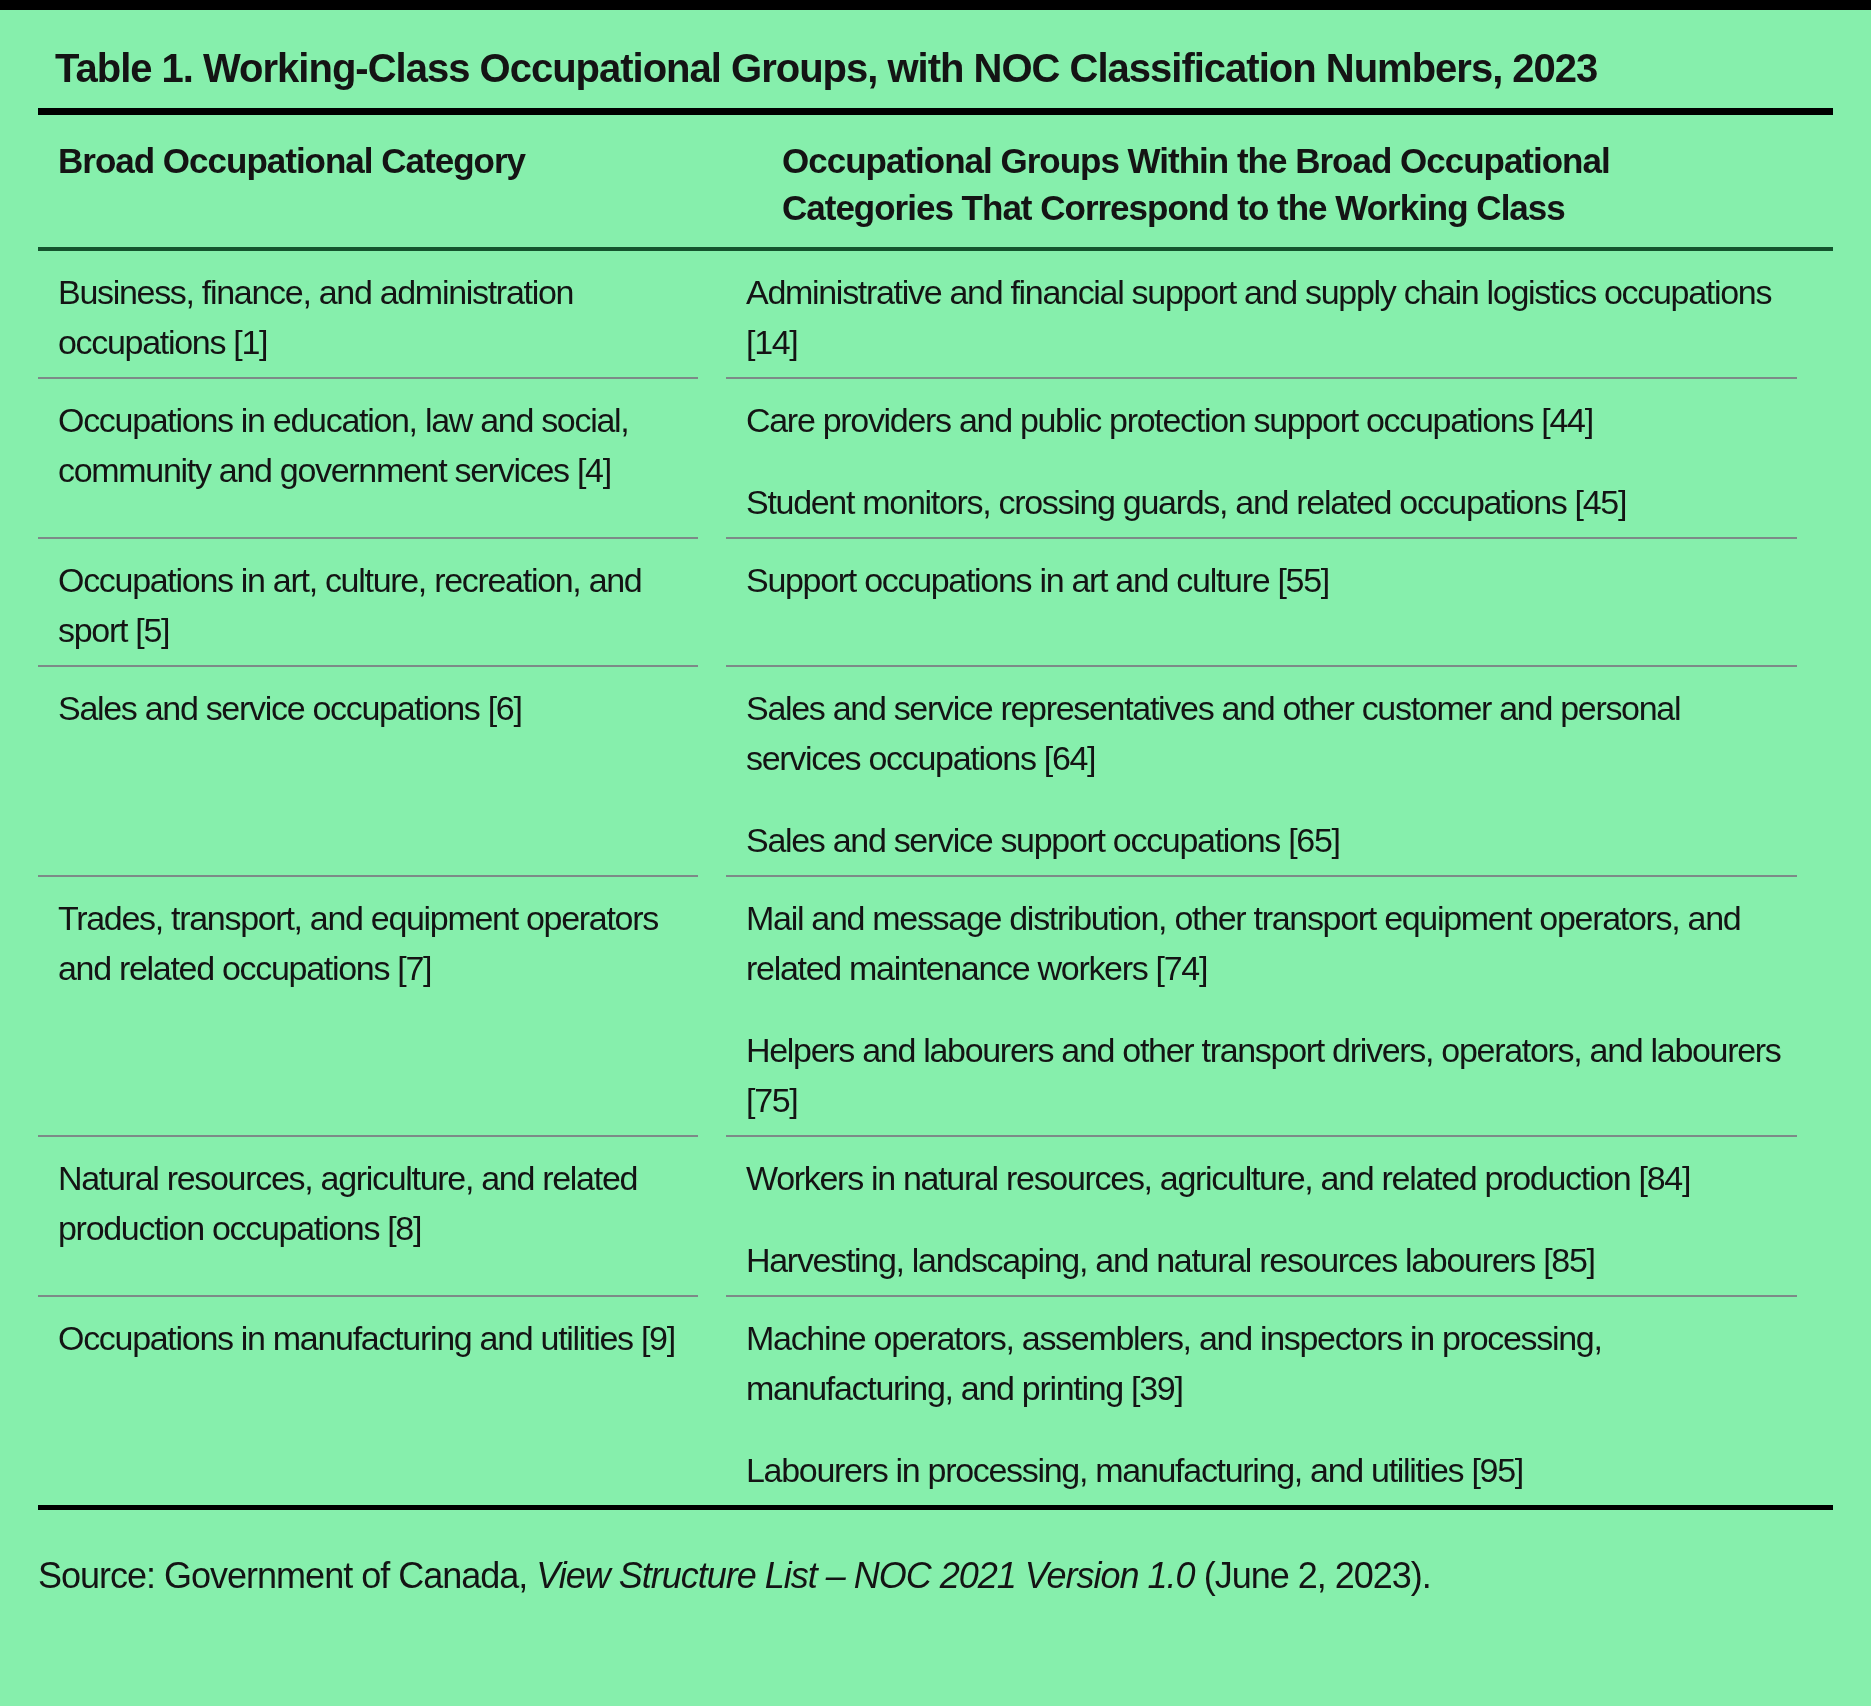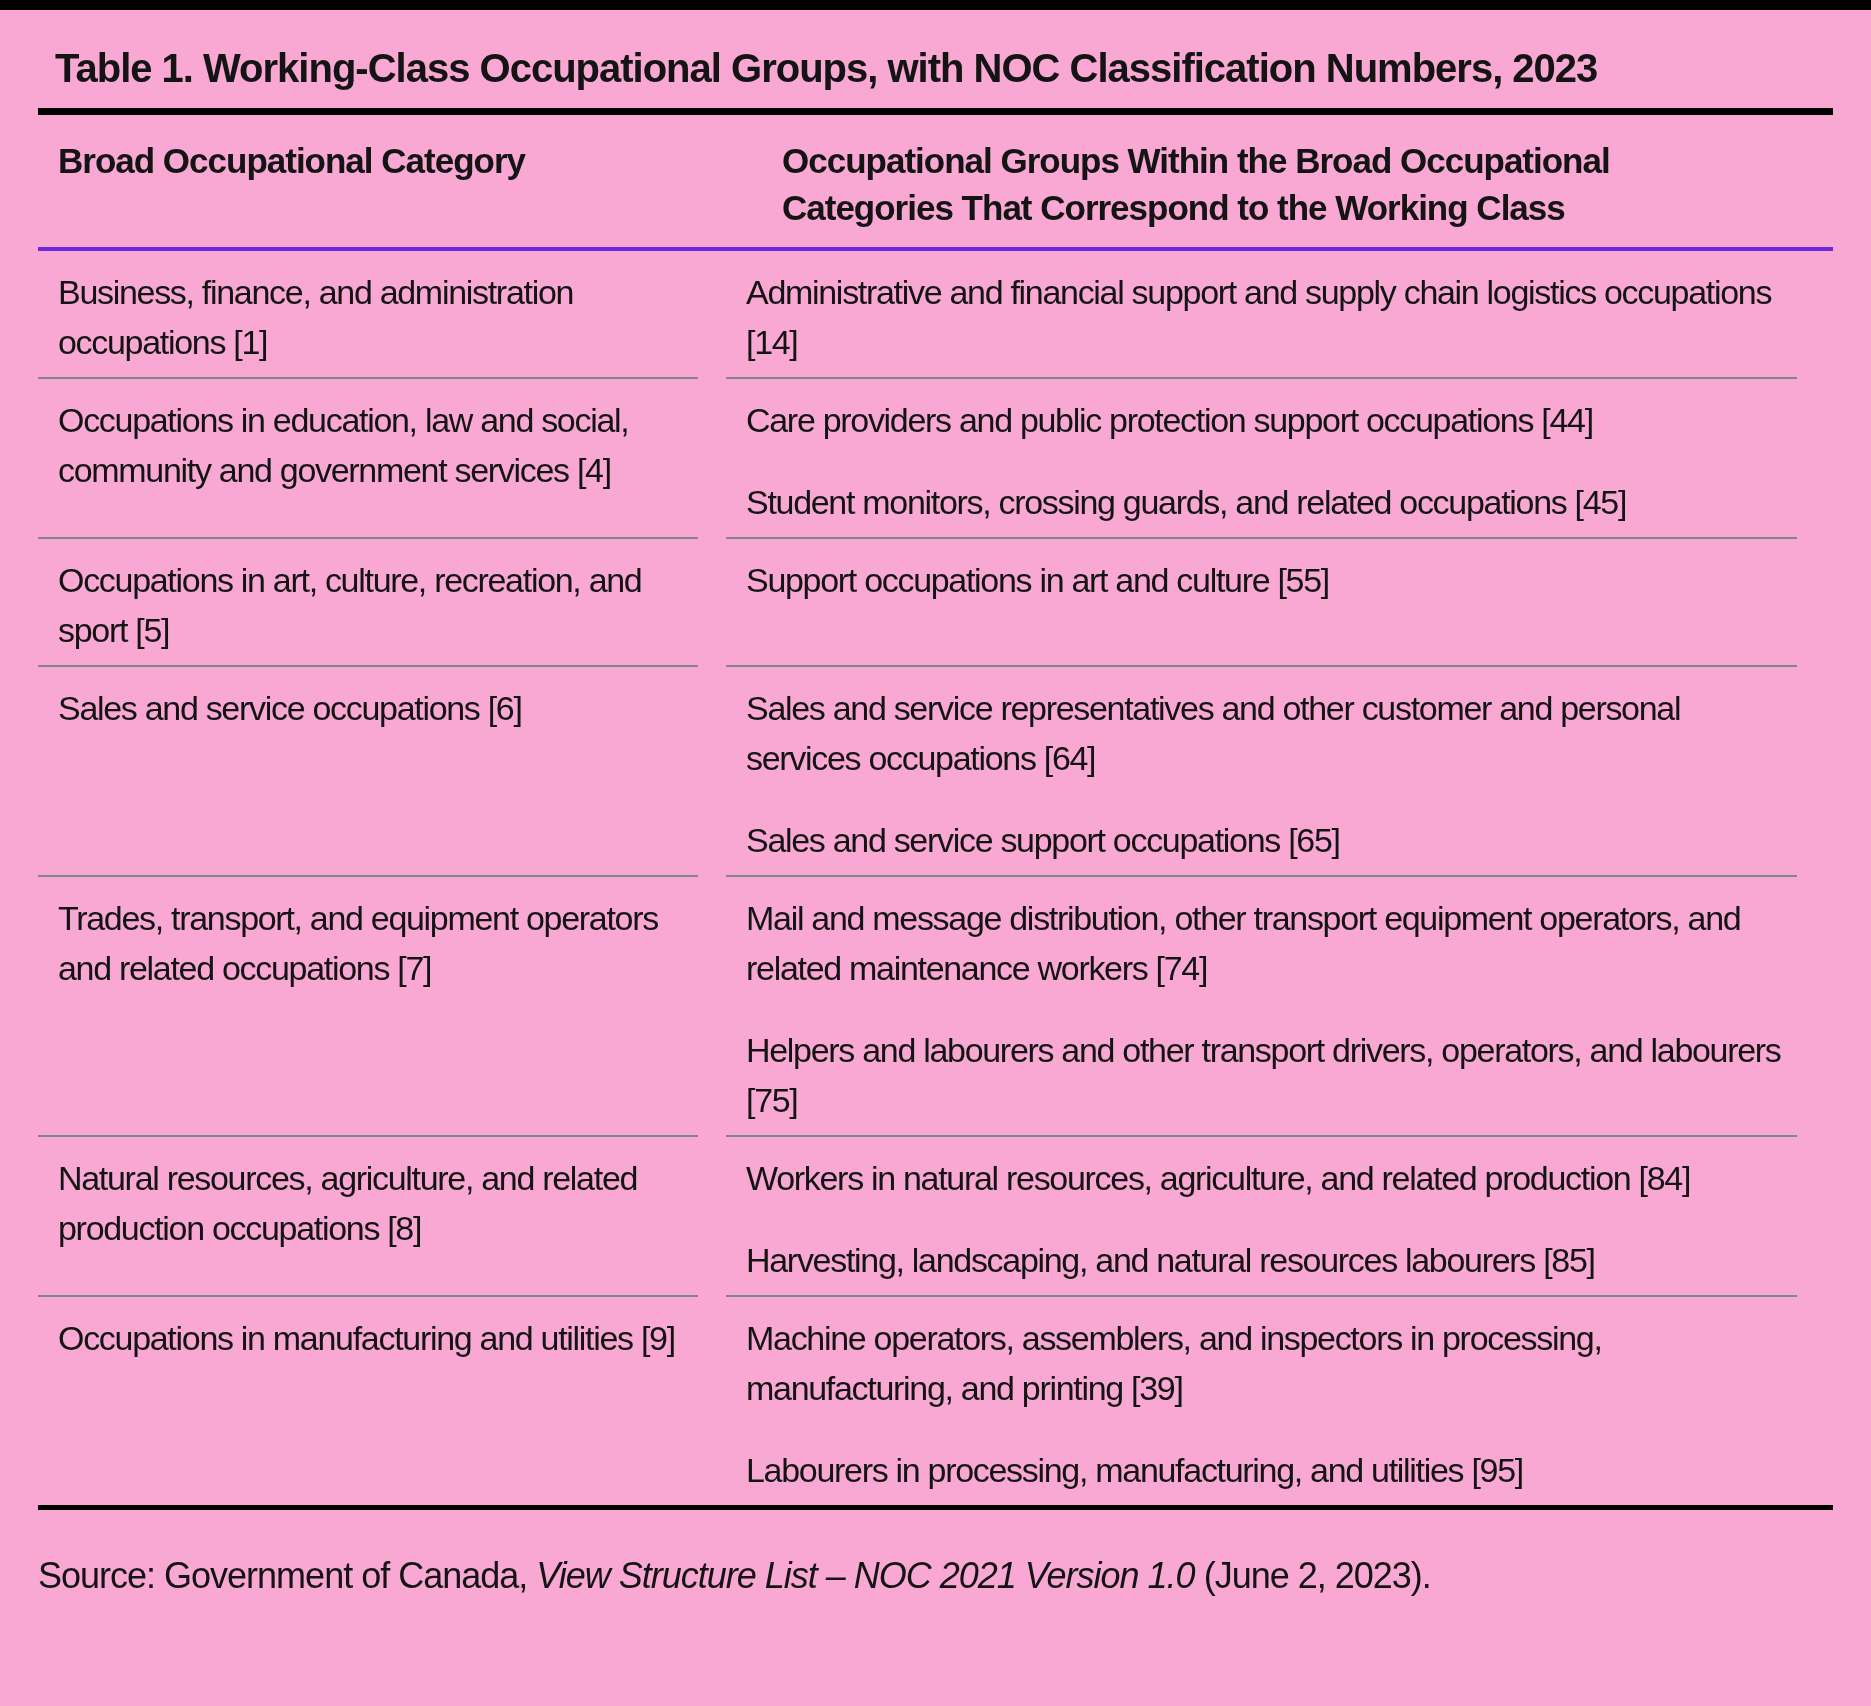--- a/index.html
+++ b/index.html
@@ -1,20 +1,20 @@
 <!DOCTYPE html>
 <html><head>
 <meta charset="utf-8">
 <style>
   html, body { margin: 0; padding: 0; }
   .page {
     position: relative;
     width: 1871px;
     height: 1706px;
-    background: #f9a8d4;
+    background: #86efac;
     font-family: "Liberation Sans", sans-serif;
     color: #141414;
     overflow: hidden;
     box-sizing: border-box;
   }
   .top-bar {
     width: 100%;
     height: 10px;
     background: #000000;
   }
@@ -29,21 +29,21 @@
     font-weight: 700;
     letter-spacing: -1px;
   }
   .title-rule {
     border-top: 7px solid #000000;
   }
   .header-row {
     display: flex;
     column-gap: 64px;
     padding: 22px 0 16px;
-    border-bottom: 4px solid #6d28d9;
+    border-bottom: 4px solid #14532d;
     font-size: 35px;
     line-height: 47px;
     font-weight: 700;
     letter-spacing: -1px;
   }
   .cell {
     box-sizing: border-box;
     padding-left: 20px;
   }
   .col1 { width: 660px; flex: none; }

